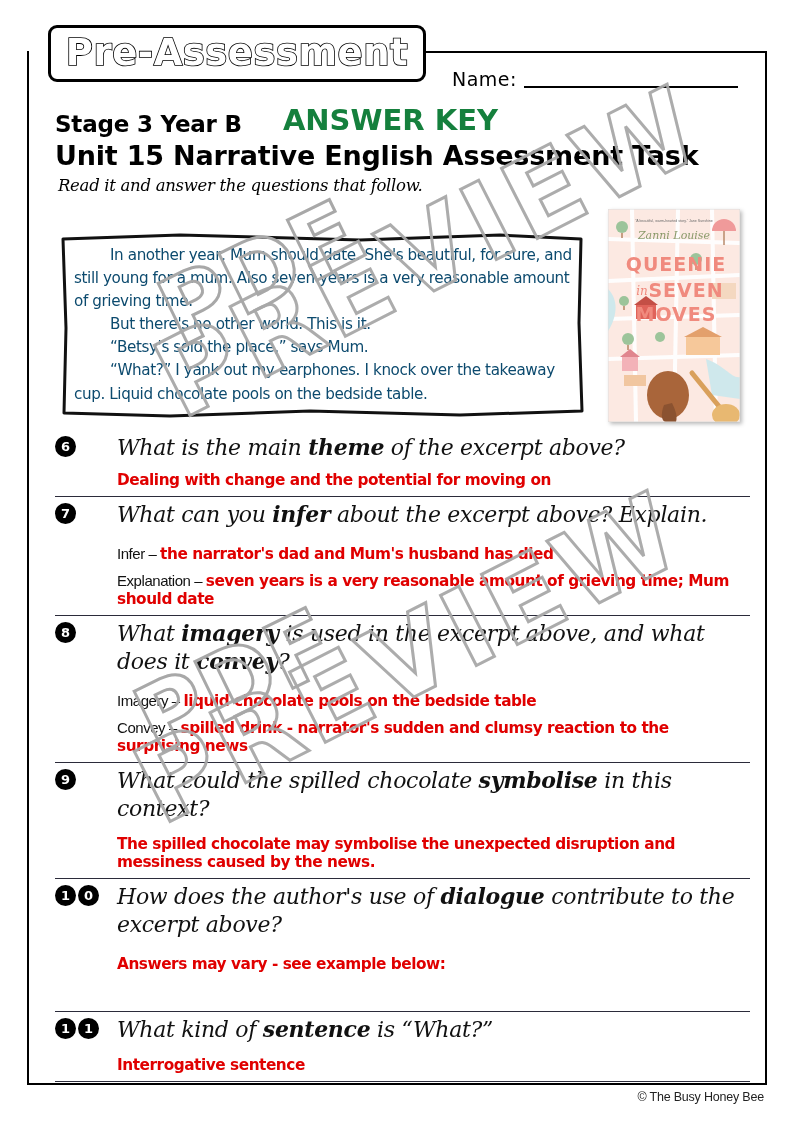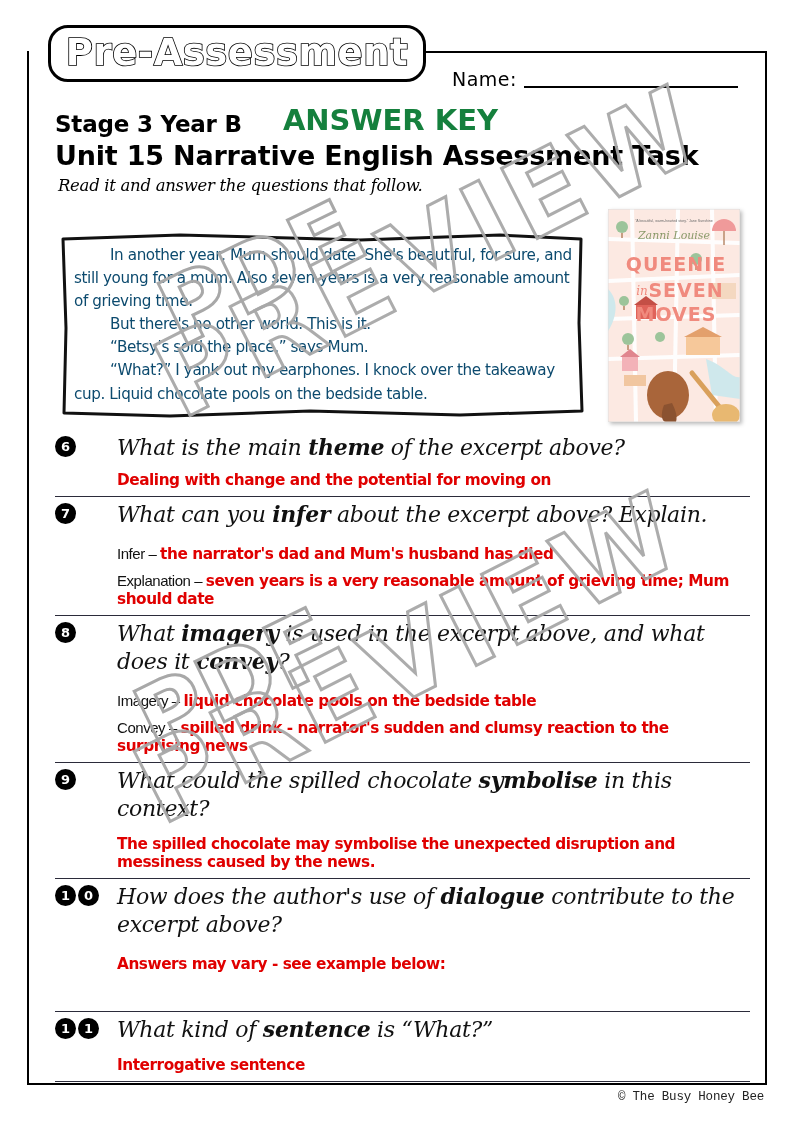--- a/index.html
+++ b/index.html
@@ -28,21 +28,21 @@
     width: 387px; height: 0;
     border-top: 2px solid #000;
   }
 
   
   #banner {
     position: absolute;
     left: 48px; top: 25px;
     width: 378px; height: 57px;
     border: 3px solid #000;
-    border-radius: 20px;
+    border-radius: 9px;
     background: #fff;
     display: flex;
     align-items: center;
     justify-content: center;
     z-index: 6;
   }
   #banner-text {
     font-family: "DejaVu Sans", sans-serif;
     font-size: 37px;
     font-weight: bold;
@@ -206,21 +206,21 @@
     font-family: Liberation Sans, sans-serif;
     font-weight: normal;
     font-size: 15px;
   }
   .spacer-sm { height: 8px; }
 
   
   #footer {
     position: absolute;
     right: 30px; top: 1090px;
-    font-family: Liberation Mono, monospace;
+    font-family: Liberation Sans, sans-serif;
     font-size: 12.5px;
     color: #222;
     letter-spacing: -0.2px;
     z-index: 5;
   }
 
   
   .watermark {
     position: absolute;
     font-family: "DejaVu Sans", sans-serif;

